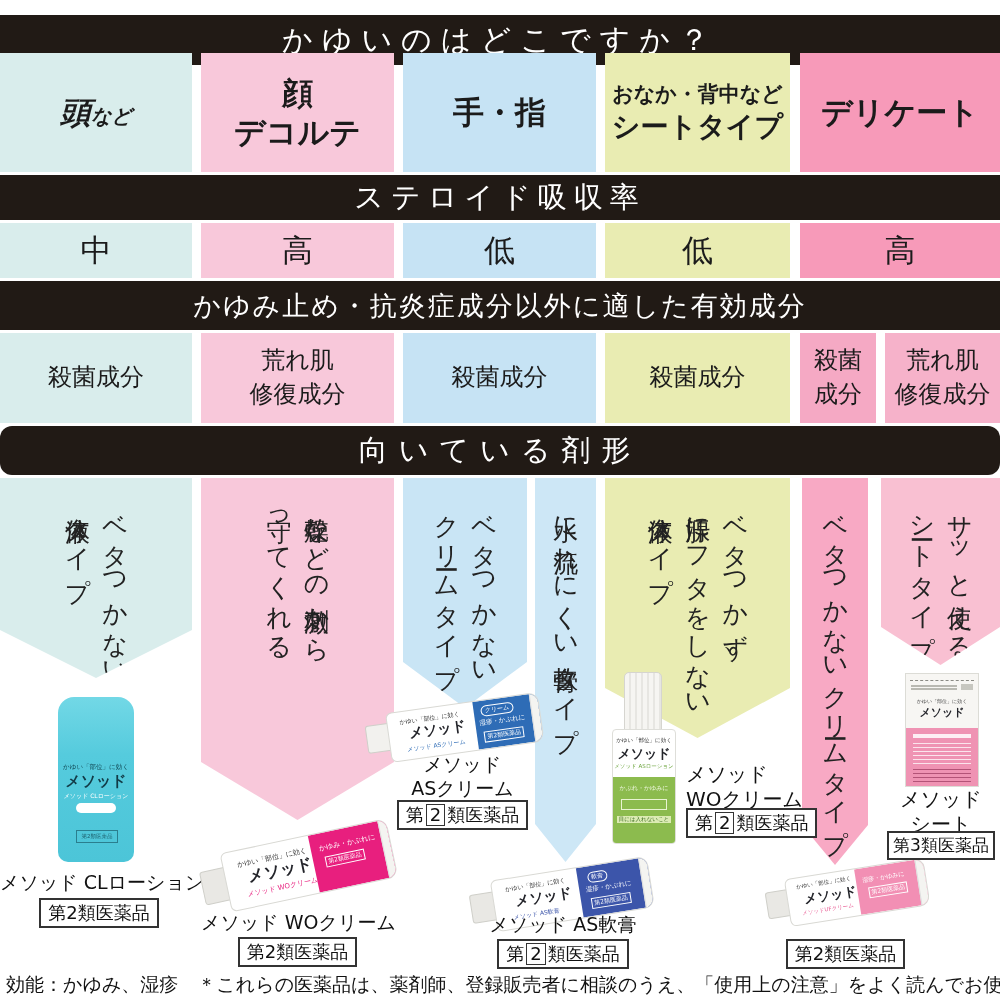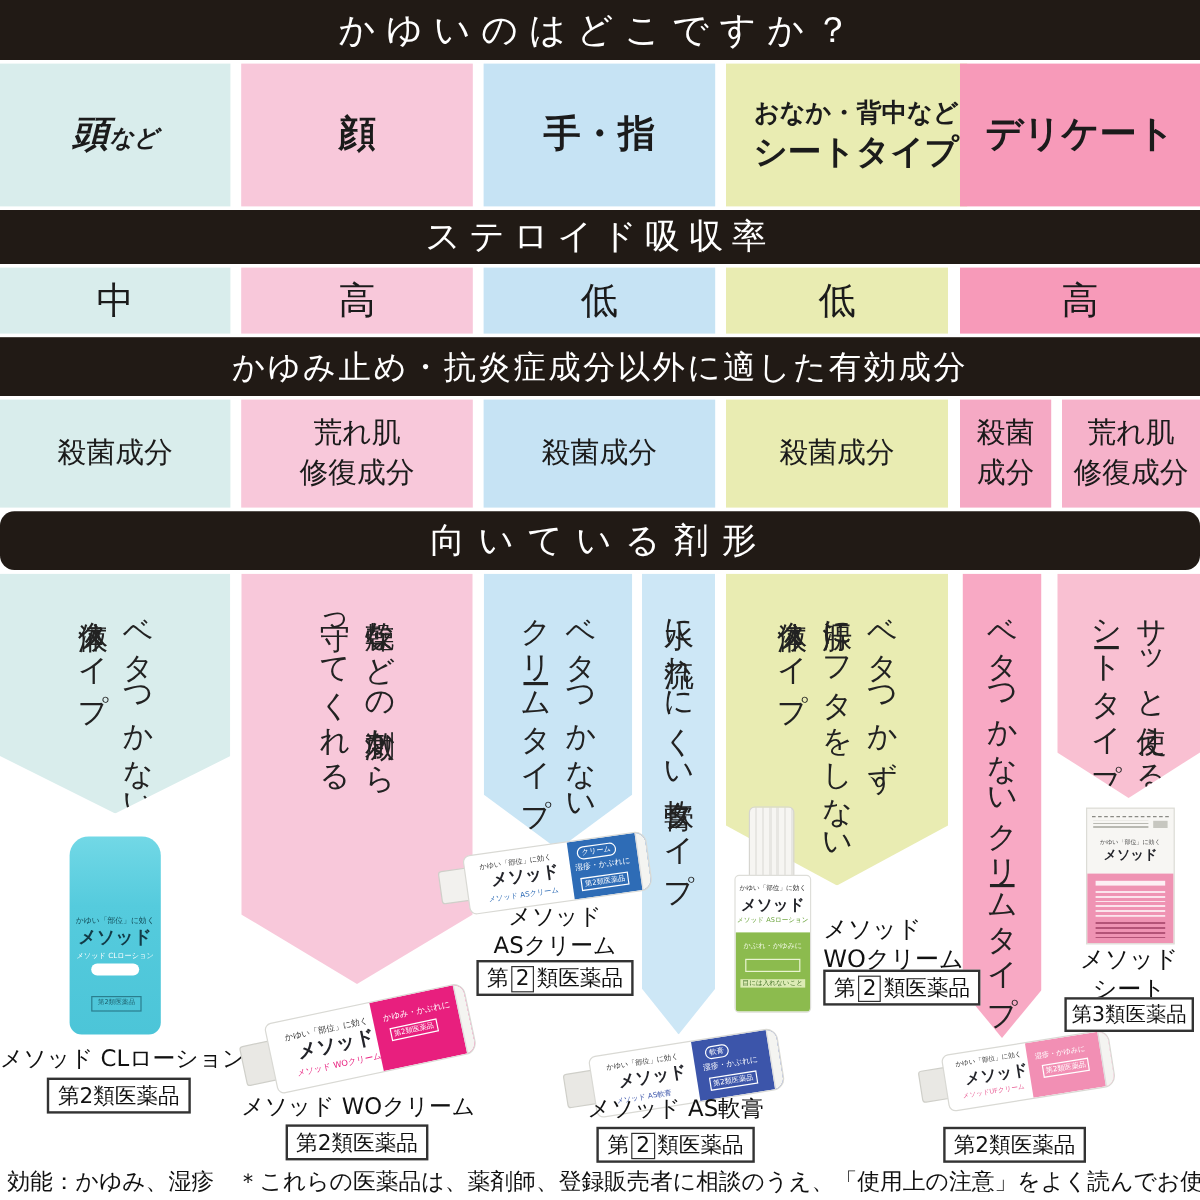--- a/index.html
+++ b/index.html
@@ -35,43 +35,44 @@
   .tube .sub{position:absolute;font-size:7px;white-space:nowrap;}
   .tube .ptx{position:absolute;color:#fff;font-size:7px;white-space:nowrap;}
   .tube .pbox{position:absolute;color:#fff;font-size:6px;border:1px solid #fff;padding:0 2px;white-space:nowrap;}
   .tube .badge{position:absolute;color:#fff;font-size:6px;border:1px solid #fff;border-radius:7px;padding:0 3px;white-space:nowrap;}
 </style>
 </head>
 <body>
 
 <div id="stage">
 
-  <div class="abs banner" style="top:0;height:50px;text-align:right;">
+  <div class="abs banner" style="top:15px;height:50px;text-align:right;">
     <span style="font-size:30px;letter-spacing:9px;">かゆいのはどこですか？</span>
   </div>
   <div class="abs banner" style="top:281px;height:49px;">
     <span style="font-size:27px;letter-spacing:2px;">かゆみ止め・抗炎症成分以外に適した有効成分</span>
   </div>
   <div class="abs banner" style="top:175px;height:45px;">
     <span style="font-size:29px;letter-spacing:7px;">ステロイド吸収率</span>
   </div>
   <div class="abs banner" style="top:426px;height:49px;border-radius:12px;">
     <span style="font-size:29px;letter-spacing:11px;">向いている剤形</span>
   </div>
 
   <div class="abs cell hdr" style="left:0;width:192px;background:#d9edec;font-style:italic;">
     <div><span class="big">頭</span><span class="sm">など</span></div>
   </div>
   <div class="abs cell hdr" style="left:201px;width:193px;background:#f8c8da;">
     <div class="big">顔</div>
+    <div class="big">デコルテ</div>
   </div>
   <div class="abs cell hdr" style="left:403px;width:193px;background:#c6e3f4;">
     <div class="big">手・指</div>
   </div>
-  <div class="abs cell hdr" style="left:605px;width:185px;background:#e9ecb2;padding-left:16px;">
+  <div class="abs cell hdr" style="left:605px;width:185px;background:#e9ecb2;">
     <div style="font-size:21px;font-weight:bold;">おなか・背中など</div>
     <div style="font-size:28px;font-weight:bold;">シートタイプ</div>
   </div>
   <div class="abs cell hdr" style="left:800px;width:200px;background:#f79ab9;">
     <div class="big">デリケート</div>
   </div>
 
   <div class="abs cell rate" style="left:0;width:192px;background:#d9edec;">
       <span>中</span>
     </div>

